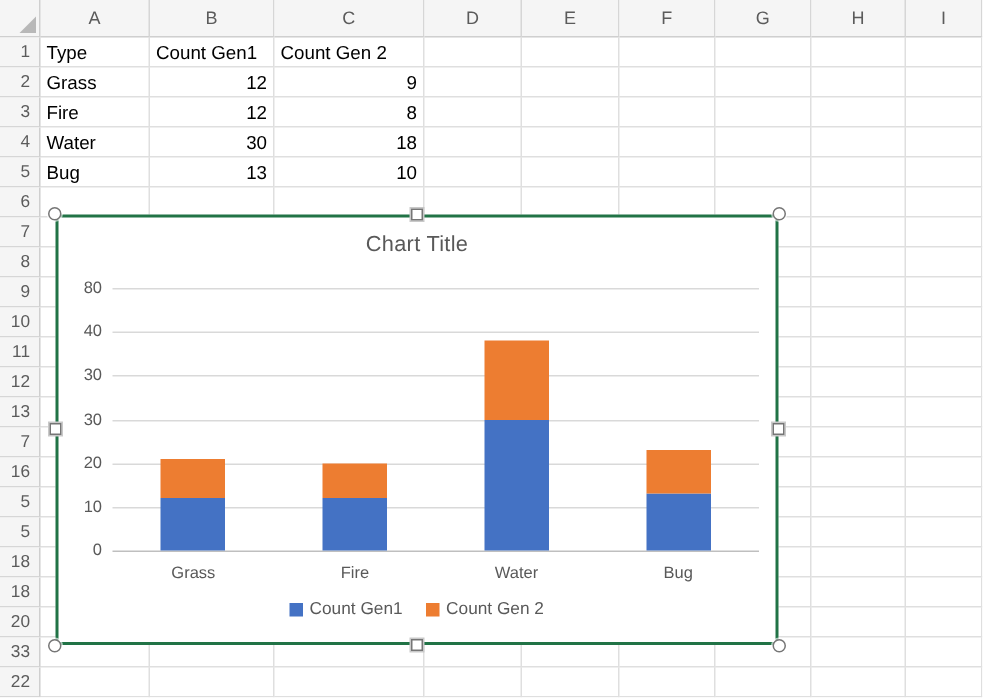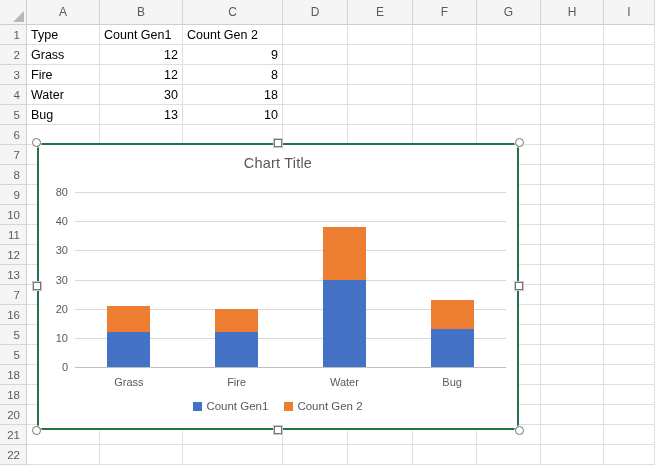--- a/index.html
+++ b/index.html
@@ -105,21 +105,21 @@
       <div class="rowhead">11</div>
       <div class="rowhead">12</div>
       <div class="rowhead">13</div>
       <div class="rowhead">7</div>
       <div class="rowhead">16</div>
       <div class="rowhead">5</div>
       <div class="rowhead">5</div>
       <div class="rowhead">18</div>
       <div class="rowhead">18</div>
       <div class="rowhead">20</div>
-      <div class="rowhead">21</div>
+      <div class="rowhead">33</div>
       <div class="rowhead">22</div>
     </div>
 
   <div class="cells">
       <div class="cellrow">
         <div class="cell" style="width: 73px;">Type</div>
         <div class="cell" style="width: 83px;">Count Gen1</div>
         <div class="cell" style="width: 100px;">Count Gen 2</div>
         <div class="cell" style="width: 65px;"></div>
         <div class="cell" style="width: 65px;"></div>

